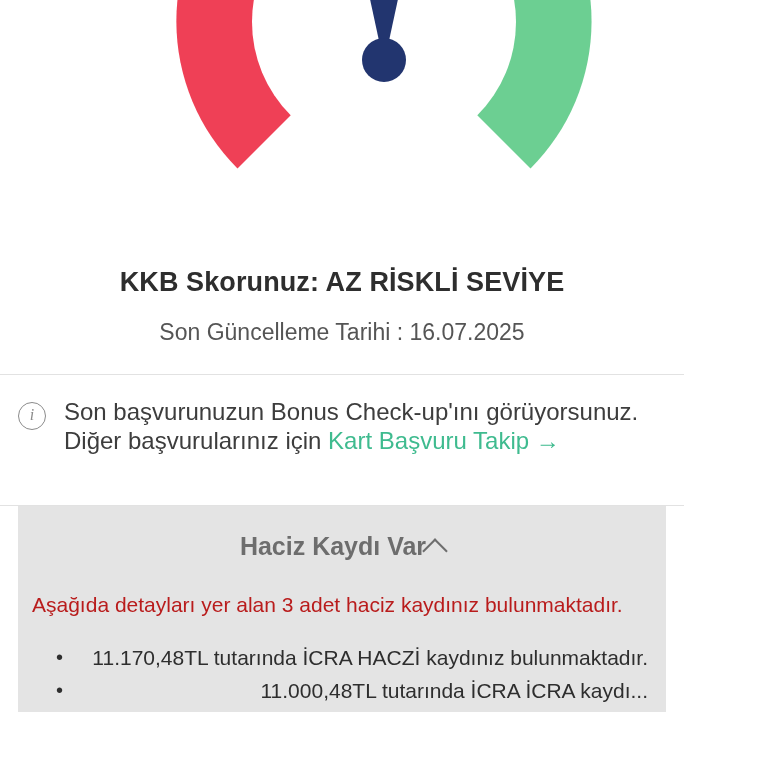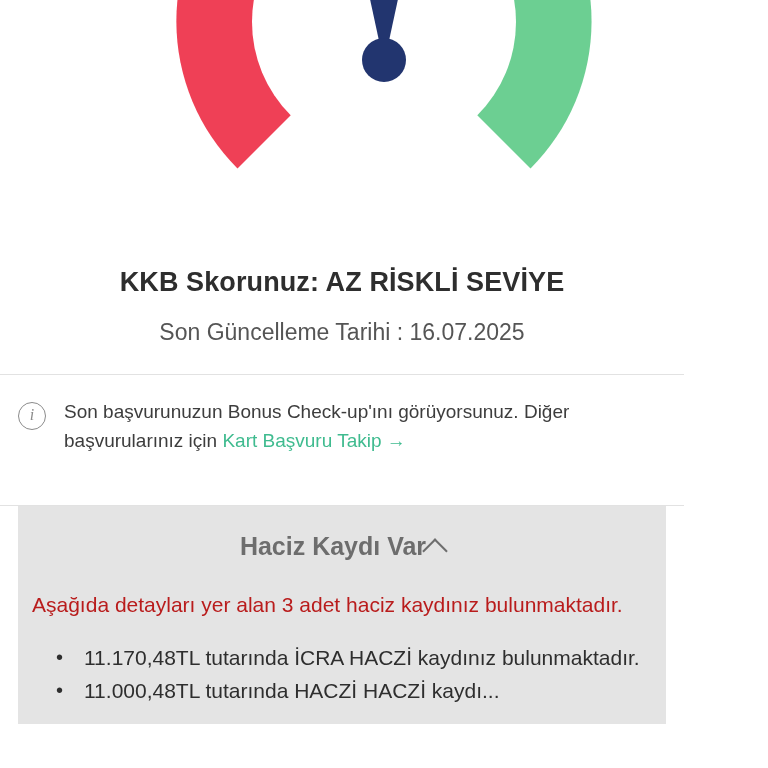--- a/index.html
+++ b/index.html
@@ -74,21 +74,21 @@
     color: #8b8b8b;
     font-size: 16px;
     line-height: 24px;
     text-align: center;
     font-family: "Liberation Serif", serif;
     font-style: italic;
     margin-top: 5px;
     margin-right: 18px;
   }
   .info-text {
-    font-size: 19px;
+    font-size: 24px;
     line-height: 29px;
     color: #3d3d3d;
   }
   .info-link {
     color: #3fbb8f;
     text-decoration: none;
   }
 
   
   .card {
@@ -118,22 +118,23 @@
     top: 4px;
   }
   .card-body {
     font-size: 21px;
     line-height: 31px;
     color: #b91c1c;
     padding: 28px 22px 0 14px;
   }
   .card-list {
     margin: 22px 0 0 12px;
-    padding: 0 18px 16px 54px;
+    padding: 0 18px 4px 54px;
     list-style: none;
+    text-align: right;
   }
   .card-list li {
     position: relative;
     font-size: 21px;
     line-height: 31px;
     color: #2e2e2e;
     margin-bottom: 2px;
   }
   .card-list li::before {
     content: "\2022";
@@ -182,17 +183,17 @@
   <div class="divider"></div>
 
   <div class="card">
     <div class="card-title">
       <span>Haciz Kaydı Var</span>
       <span class="chevron-up"></span>
     </div>
     <div class="card-body">Aşağıda detayları yer alan 3 adet haciz kaydınız bulunmaktadır.</div>
     <ul class="card-list">
       <li>11.170,48TL tutarında İCRA HACZİ kaydınız bulunmaktadır.</li>
-      <li>11.000,48TL tutarında HACZİ HACZİ kaydı...</li>
+      <li>11.000,48TL tutarında İCRA İCRA kaydı...</li>
     </ul>
   </div>
 
 </div>
 
 </body></html>

